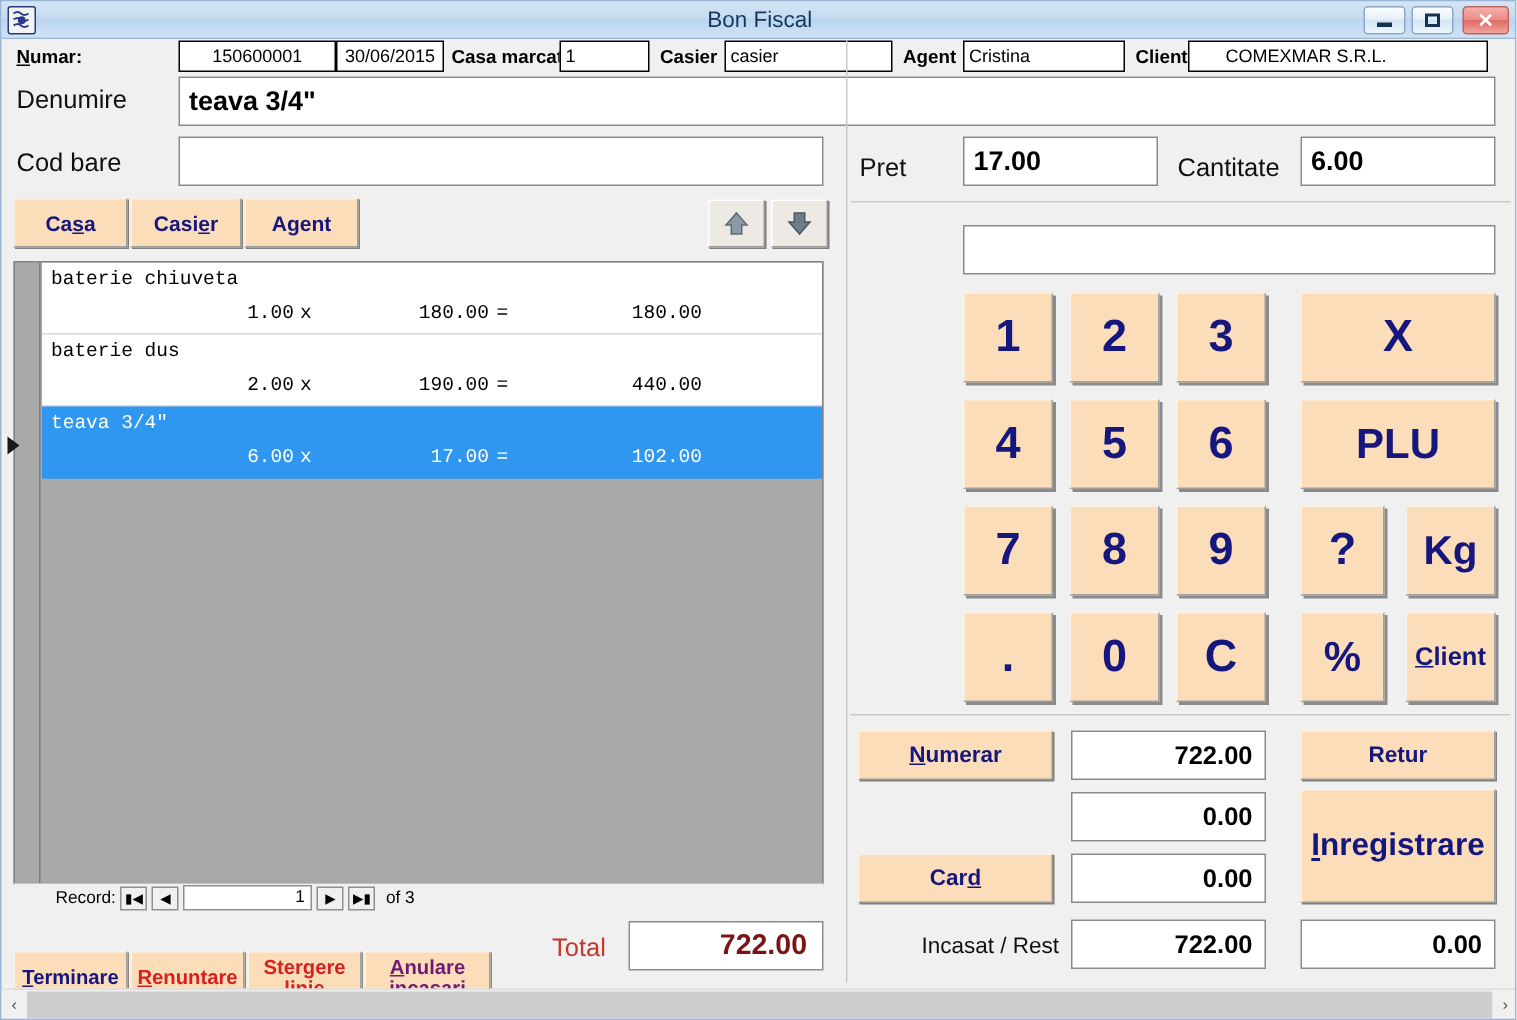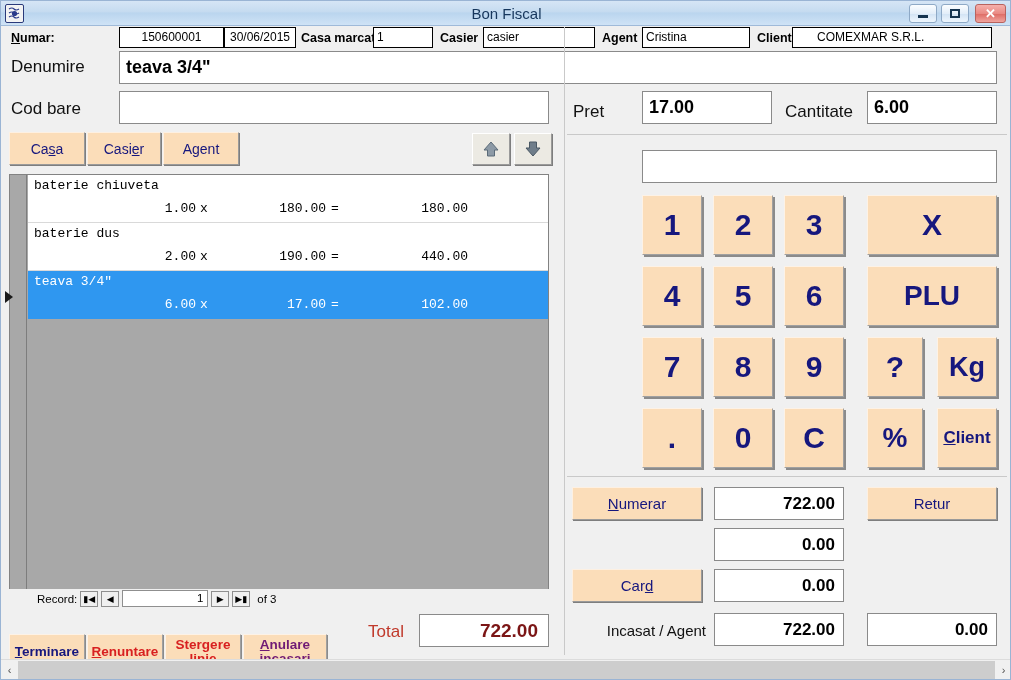--- a/index.html
+++ b/index.html
@@ -81,21 +81,21 @@
   .big-input.plain { font-weight: normal; }
 
   .tanbtn {
     position: absolute;
     background: #fbddb9;
     border-top: 1px solid #fdf0e2;
     border-left: 1px solid #fdf0e2;
     border-right: 1px solid #9a9a9a;
     border-bottom: 1px solid #9a9a9a;
     box-shadow: 1px 1px 0 #7e7e7e;
-    color: #16177e; font-weight: normal;
+    color: #16177e; font-weight: bold;
     display: flex; align-items: center; justify-content: center;
     text-align: right; cursor: default; user-select: none;
     font-family: "Liberation Sans", sans-serif;
   }
   .tanbtn u { text-decoration: underline; }
 
   .arrbtn {
     position: absolute; width: 38px; height: 32px;
     background: #eceae3;
     border-top: 1px solid #ffffff; border-left: 1px solid #ffffff;
@@ -426,22 +426,25 @@
     <span>Retur</span>
   </div>
 
   <div class="payfield" style="left:713px; top:527px; width:130px; height:33px;">0.00</div>
 
   <div class="tanbtn" style="left:571px; top:568px; width:130px; height:33px; font-size:15px;">
     <span>Car<u>d</u></span>
   </div>
   <div class="payfield" style="left:713px; top:568px; width:130px; height:33px;">0.00</div>
 
-
-  <span class="paylbl" style="left:560px; top:621px; width:145px;">Incasat / Agent</span>
+  <div class="tanbtn" style="left:866px; top:525px; width:130px; height:76px; font-size:21px;">
+    <span><u>I</u>nregistrare</span>
+  </div>
+
+  <span class="paylbl" style="left:560px; top:621px; width:145px;">Incasat / Rest</span>
   <div class="payfield" style="left:713px; top:612px; width:130px; height:33px;">722.00</div>
   <div class="payfield" style="left:866px; top:612px; width:130px; height:33px;">0.00</div>
 
   <div class="hscroll">
     <div class="hs-arrow">‹</div>
     <div class="hs-track">
       <div class="hs-thumb"></div>
     </div>
     <div class="hs-arrow">›</div>
   </div>

